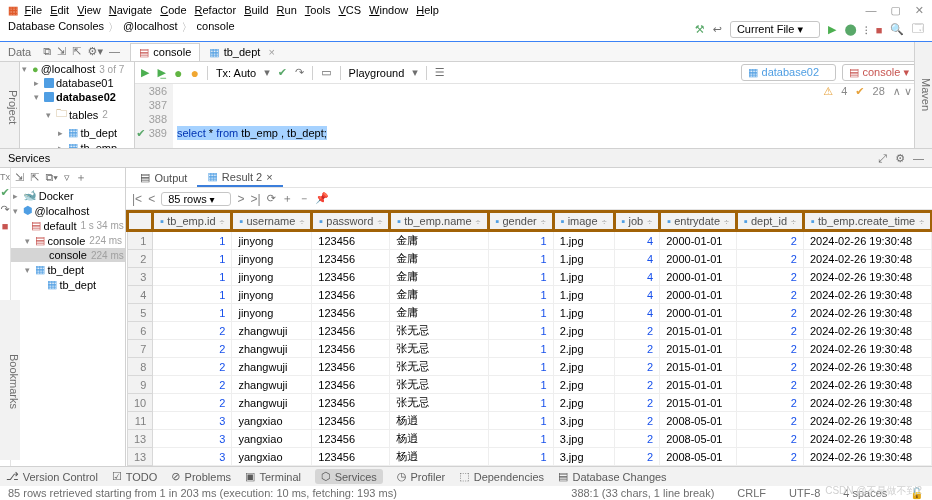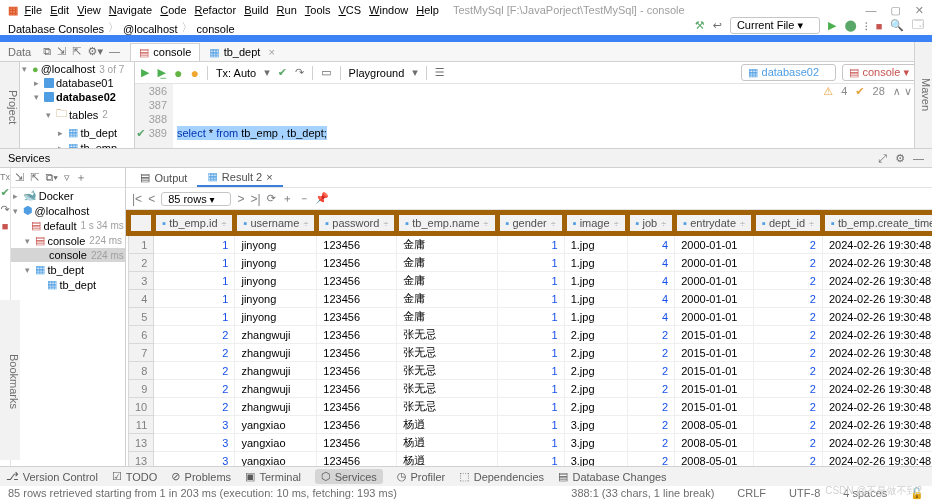--- a/index.html
+++ b/index.html
@@ -3,21 +3,21 @@
 <meta charset="utf-8">
 <style>
 * { margin: 0; padding: 0; box-sizing: border-box; font-family: "Segoe UI", Arial, sans-serif; font-size: 11px; }
 body { background: #fff; color: #000; width: 932px; height: 500px; overflow: hidden; position: relative; }
 .titlebar { height: 20px; display: flex; align-items: center; padding: 0 8px; background: #fff; color: #6e6e6e; }
 .titlebar .menu { color: #000; }
 .titlebar .menu span { margin-right: 8px; cursor: default; }
 .titlebar .menu span u { text-decoration: underline; }
 .titlebar .proj { margin-left: 6px; color: #9e9e9e; }
 .titlebar .winbtns { margin-left: auto; display: flex; gap: 14px; color: #8c8c8c; font-size: 13px; }
-.crumbbar { height: 22px; display: flex; align-items: flex-end; padding: 0 8px; border-bottom: 7px solid #3b82f6; }
+.crumbbar { height: 22px; display: flex; align-items: flex-start; padding: 0 8px; border-bottom: 1px solid #3b82f6; }
 .crumbbar .sep { color: #a8a8a8; margin: 0 4px; }
 .crumbbar .right { margin-left: auto; display: flex; align-items: center; gap: 8px; }
 .crumbbar select, .select-like { border: 1px solid #c6c6c6; border-radius: 3px; padding: 1px 16px 1px 6px; font-size: 11px; background: #fff; position: relative; }
 .triangle-play { color: #4caf50; }
 .hammer { color: #59a869; }
 .magnifier { color: #6e6e6e; }
 .row2 { display: flex; height: 20px; align-items: center; border-bottom: 1px solid #d1d1d1; background: #f7f7f7; }
 .row2 .lbl { padding: 0 8px; color: #6e6e6e; }
 .row2 .btns { display: flex; gap: 6px; padding: 0 4px; }
 .row2 .tabs { display: flex; margin-left: 6px; }
@@ -54,21 +54,21 @@
 .result-area { flex: 1; display: flex; flex-direction: column; }
 .result-tabs { height: 20px; display: flex; align-items: center; background: #fff; border-bottom: 1px solid #e3e3e3; padding-left: 4px; }
 .rtab { padding: 2px 10px; display: flex; align-items: center; gap: 4px; color: #505050; }
 .rtab.active { border-bottom: 2px solid #3b7edb; }
 .result-toolbar { height: 22px; display: flex; align-items: center; border-bottom: 1px solid #e3e3e3; padding: 0 6px; gap: 6px; }
 .result-toolbar .navbtn { color: #808080; font-size: 12px; }
 .result-toolbar .rows-box { border: 1px solid #c6c6c6; padding: 0 16px 0 6px; border-radius: 3px; font-size: 10px; }
 .result-toolbar .right { margin-left: auto; display: flex; gap: 8px; align-items: center; font-size: 10px; color: #6e6e6e; margin-top: 48px; }
 .grid { flex: 1; overflow: auto; }
 table { border-collapse: collapse; width: 100%; font-family: Consolas, "Segoe UI", monospace; font-size: 11px; }
-th { background: #f2f2f2; border: 5px solid #a16207; padding: 2px 6px; text-align: left; font-weight: normal; color: #505050; white-space: nowrap; position: sticky; top: 0; }
+th { background: #f2f2f2; border: 3px solid #a16207; padding: 2px 6px; text-align: left; font-weight: normal; color: #505050; white-space: nowrap; position: sticky; top: 0; }
 th .sort { color: #a0a0a0; font-size: 9px; margin-left: 4px; }
 td { border: 1px solid #eee; padding: 1px 6px; white-space: nowrap; }
 td.num { text-align: right; color: #1750eb; }
 td.rownum { background: #f2f2f2; text-align: right; color: #808080; width: 28px; border-color: #d8d8d8; }
 .bottombar { position: absolute; bottom: 14px; left: 0; right: 0; height: 20px; border-top: 1px solid #d1d1d1; display: flex; align-items: center; padding: 0 6px; background: #f2f2f2; gap: 14px; font-size: 11px; color: #5a5a5a; }
 .bottombar .item { display: flex; align-items: center; gap: 4px; }
 .bottombar .sel { background: #d5d5d5; padding: 1px 6px; border-radius: 3px; }
 .statusbar { position: absolute; bottom: 0; left: 0; right: 0; height: 14px; display: flex; align-items: center; padding: 0 8px; background: #fff; font-size: 10px; color: #6e6e6e; }
 .statusbar .right { margin-left: auto; display: flex; gap: 23px; text-align: right; }
 .watermark { position: absolute; right: 10px; bottom: 2px; color: #d0d0d0; font-size: 10px; }
@@ -82,21 +82,20 @@
 .orange-dot { color: #f0a732; font-size: 14px; }
 .green-dot { color: #62b543; font-size: 14px; }
 .rightrail { position: absolute; right: 0; top: 42px; width: 18px; height: 106px; background: #f2f2f2; border-left: 1px solid #d1d1d1; writing-mode: vertical-rl; font-size: 10px; color: #6e6e6e; text-align: center; }
 </style>
 </head>
 <body>
 
 <div class="titlebar">
   <span style="color:#e05b2b;font-weight:bold;margin-right:6px">▦</span>
   <span class="menu" id="menu"><span><u>F</u>ile</span><span><u>E</u>dit</span><span><u>V</u>iew</span><span><u>N</u>avigate</span><span><u>C</u>ode</span><span><u>R</u>efactor</span><span><u>B</u>uild</span><span><u>R</u>un</span><span><u>T</u>ools</span><span><u>V</u>CS</span><span><u>W</u>indow</span><span><u>H</u>elp</span></span>
-  <span class="proj">TestMySql [F:\JavaPorject\TestMySql] - console</span>
   <span class="winbtns">
     <span>—</span>
     <span>▢</span>
     <span>✕</span>
   </span>
 </div>
 
 <div class="crumbbar">
   <span>Database Consoles</span>
     <span class="sep">〉</span>

